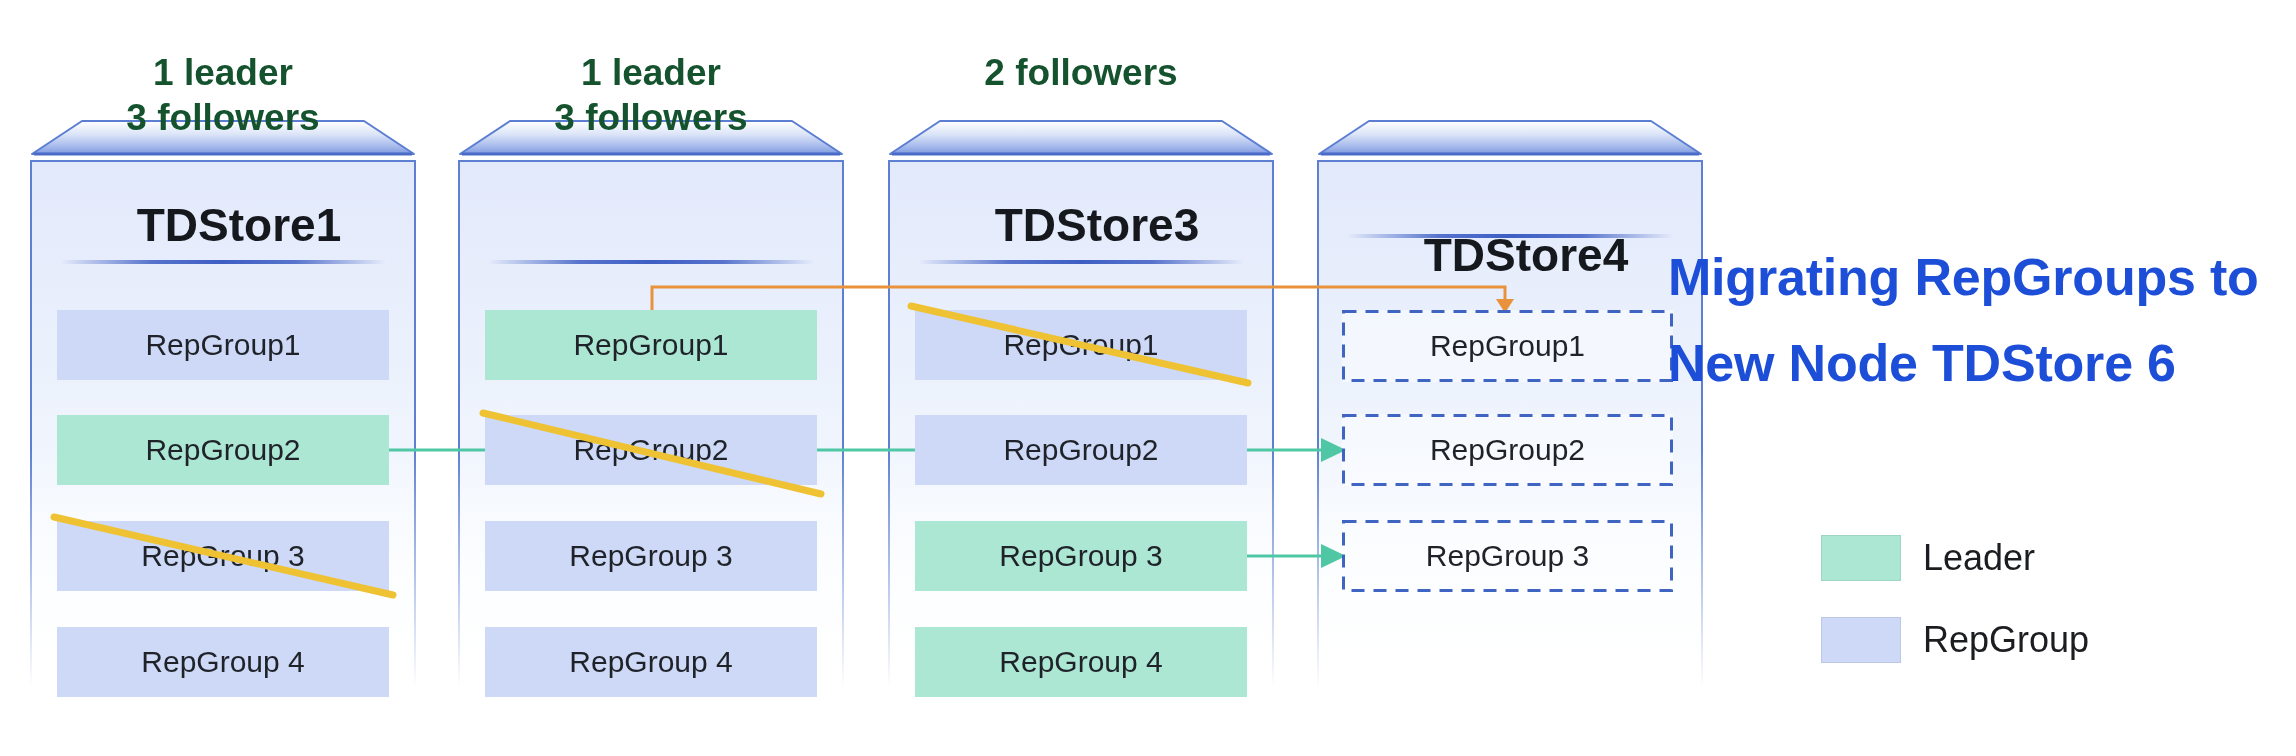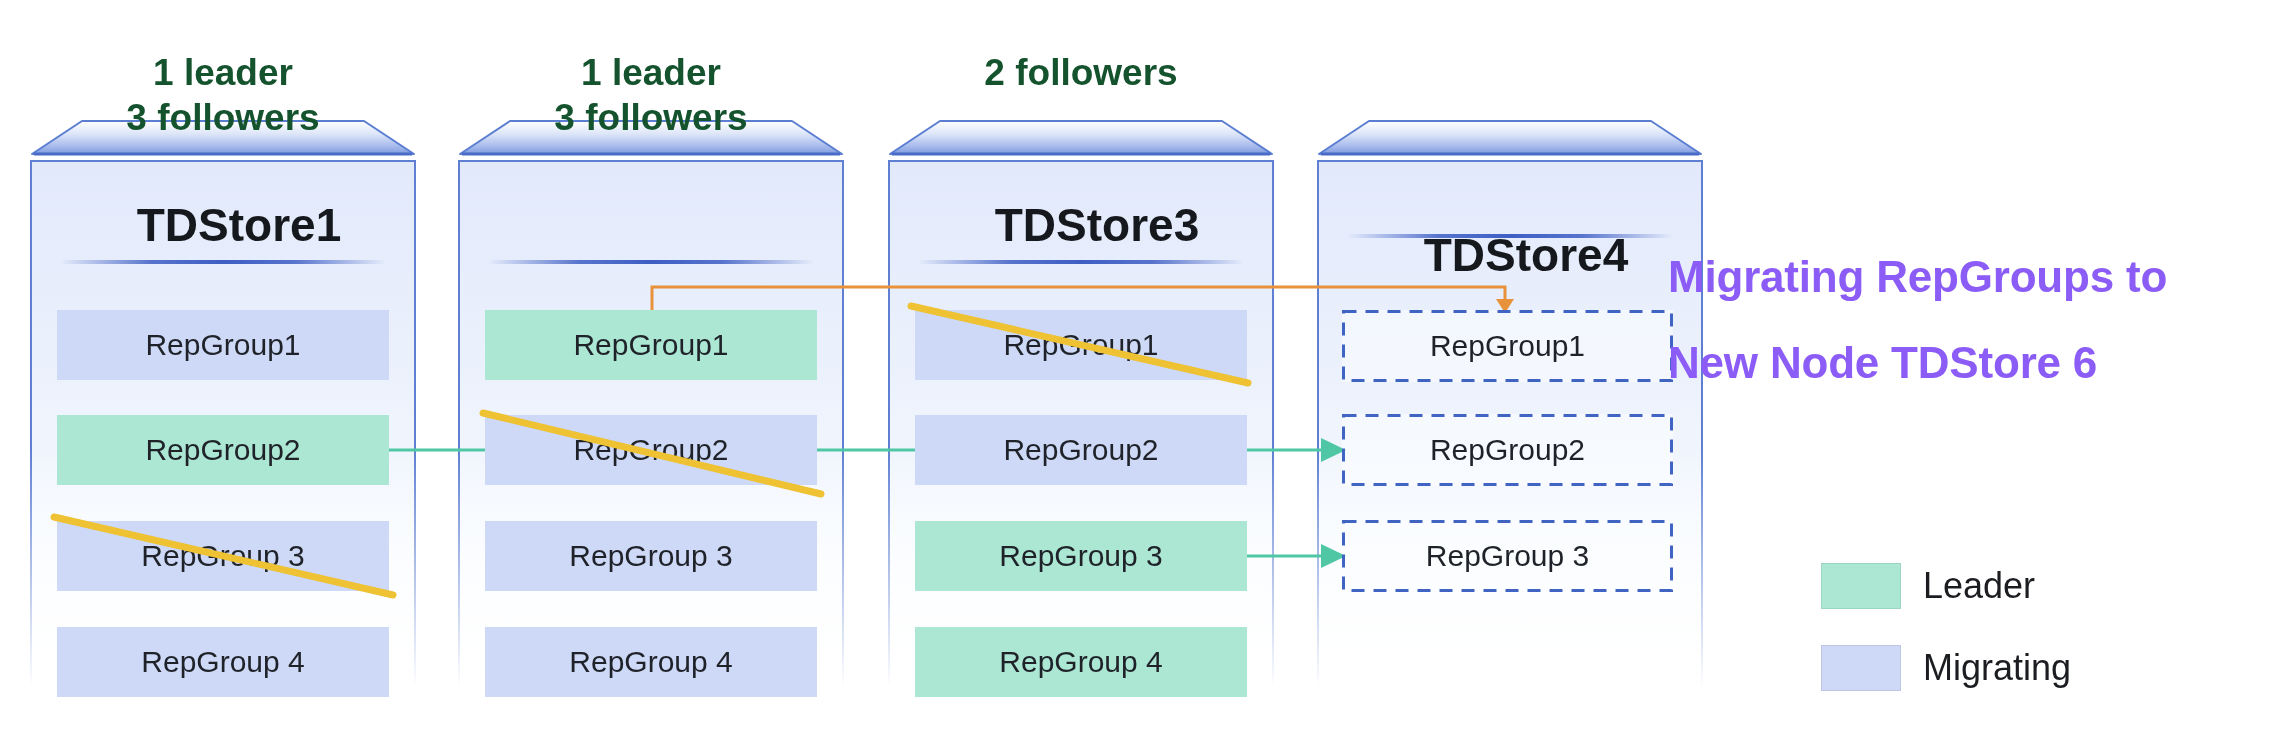--- a/index.html
+++ b/index.html
@@ -31,23 +31,23 @@
   
   .box{position:absolute;width:332px;height:70px;display:flex;align-items:center;justify-content:center;
        font-size:30px;color:#1f2329;z-index:3;box-sizing:border-box;}
   .box.follower{background:#cdd9f6;}
   .box.leader{background:#abe7d3;}
   .box.planned{width:331px;height:72px;background:rgba(252,253,255,0.55);}
   .dash{position:absolute;inset:0;width:100%;height:100%;}
   .box-label{position:relative;}
 
   
-  .caption{position:absolute;left:1668px;top:234px;font-size:44px;font-weight:700;line-height:86px;
-           color:#8b5cf6;letter-spacing:-0.2px;z-index:5;white-space:nowrap;}
-  .legend-row{position:absolute;left:1821px;height:46px;display:flex;align-items:center;z-index:5;margin-top:28px;}
+  .caption{position:absolute;left:1668px;top:234px;font-size:52px;font-weight:700;line-height:86px;
+           color:#1d4ed8;letter-spacing:-0.2px;z-index:5;white-space:nowrap;}
+  .legend-row{position:absolute;left:1821px;height:46px;display:flex;align-items:center;z-index:5;}
   .swatch{width:80px;height:46px;margin-right:22px;border:1px solid rgba(40,60,90,0.10);box-sizing:border-box;}
   .swatch-leader{background:#abe7d3;}
   .swatch-follower{background:#cdd9f6;}
   .legend-label{font-size:36px;color:#1b1d21;}
 </style>
 </head>
 <body>
 
 <div id="canvas">
 
@@ -214,16 +214,16 @@
     <div>Migrating RepGroups to</div>
     <div>New Node TDStore 6</div>
   </div>
 
   <div class="legend-row" style="top:535px">
     <div class="swatch swatch-leader"></div>
     <div class="legend-label">Leader</div>
   </div>
   <div class="legend-row" style="top:617px">
     <div class="swatch swatch-follower"></div>
-    <div class="legend-label">Migrating</div>
+    <div class="legend-label">RepGroup</div>
   </div>
 
 </div>
 
 </body></html>

